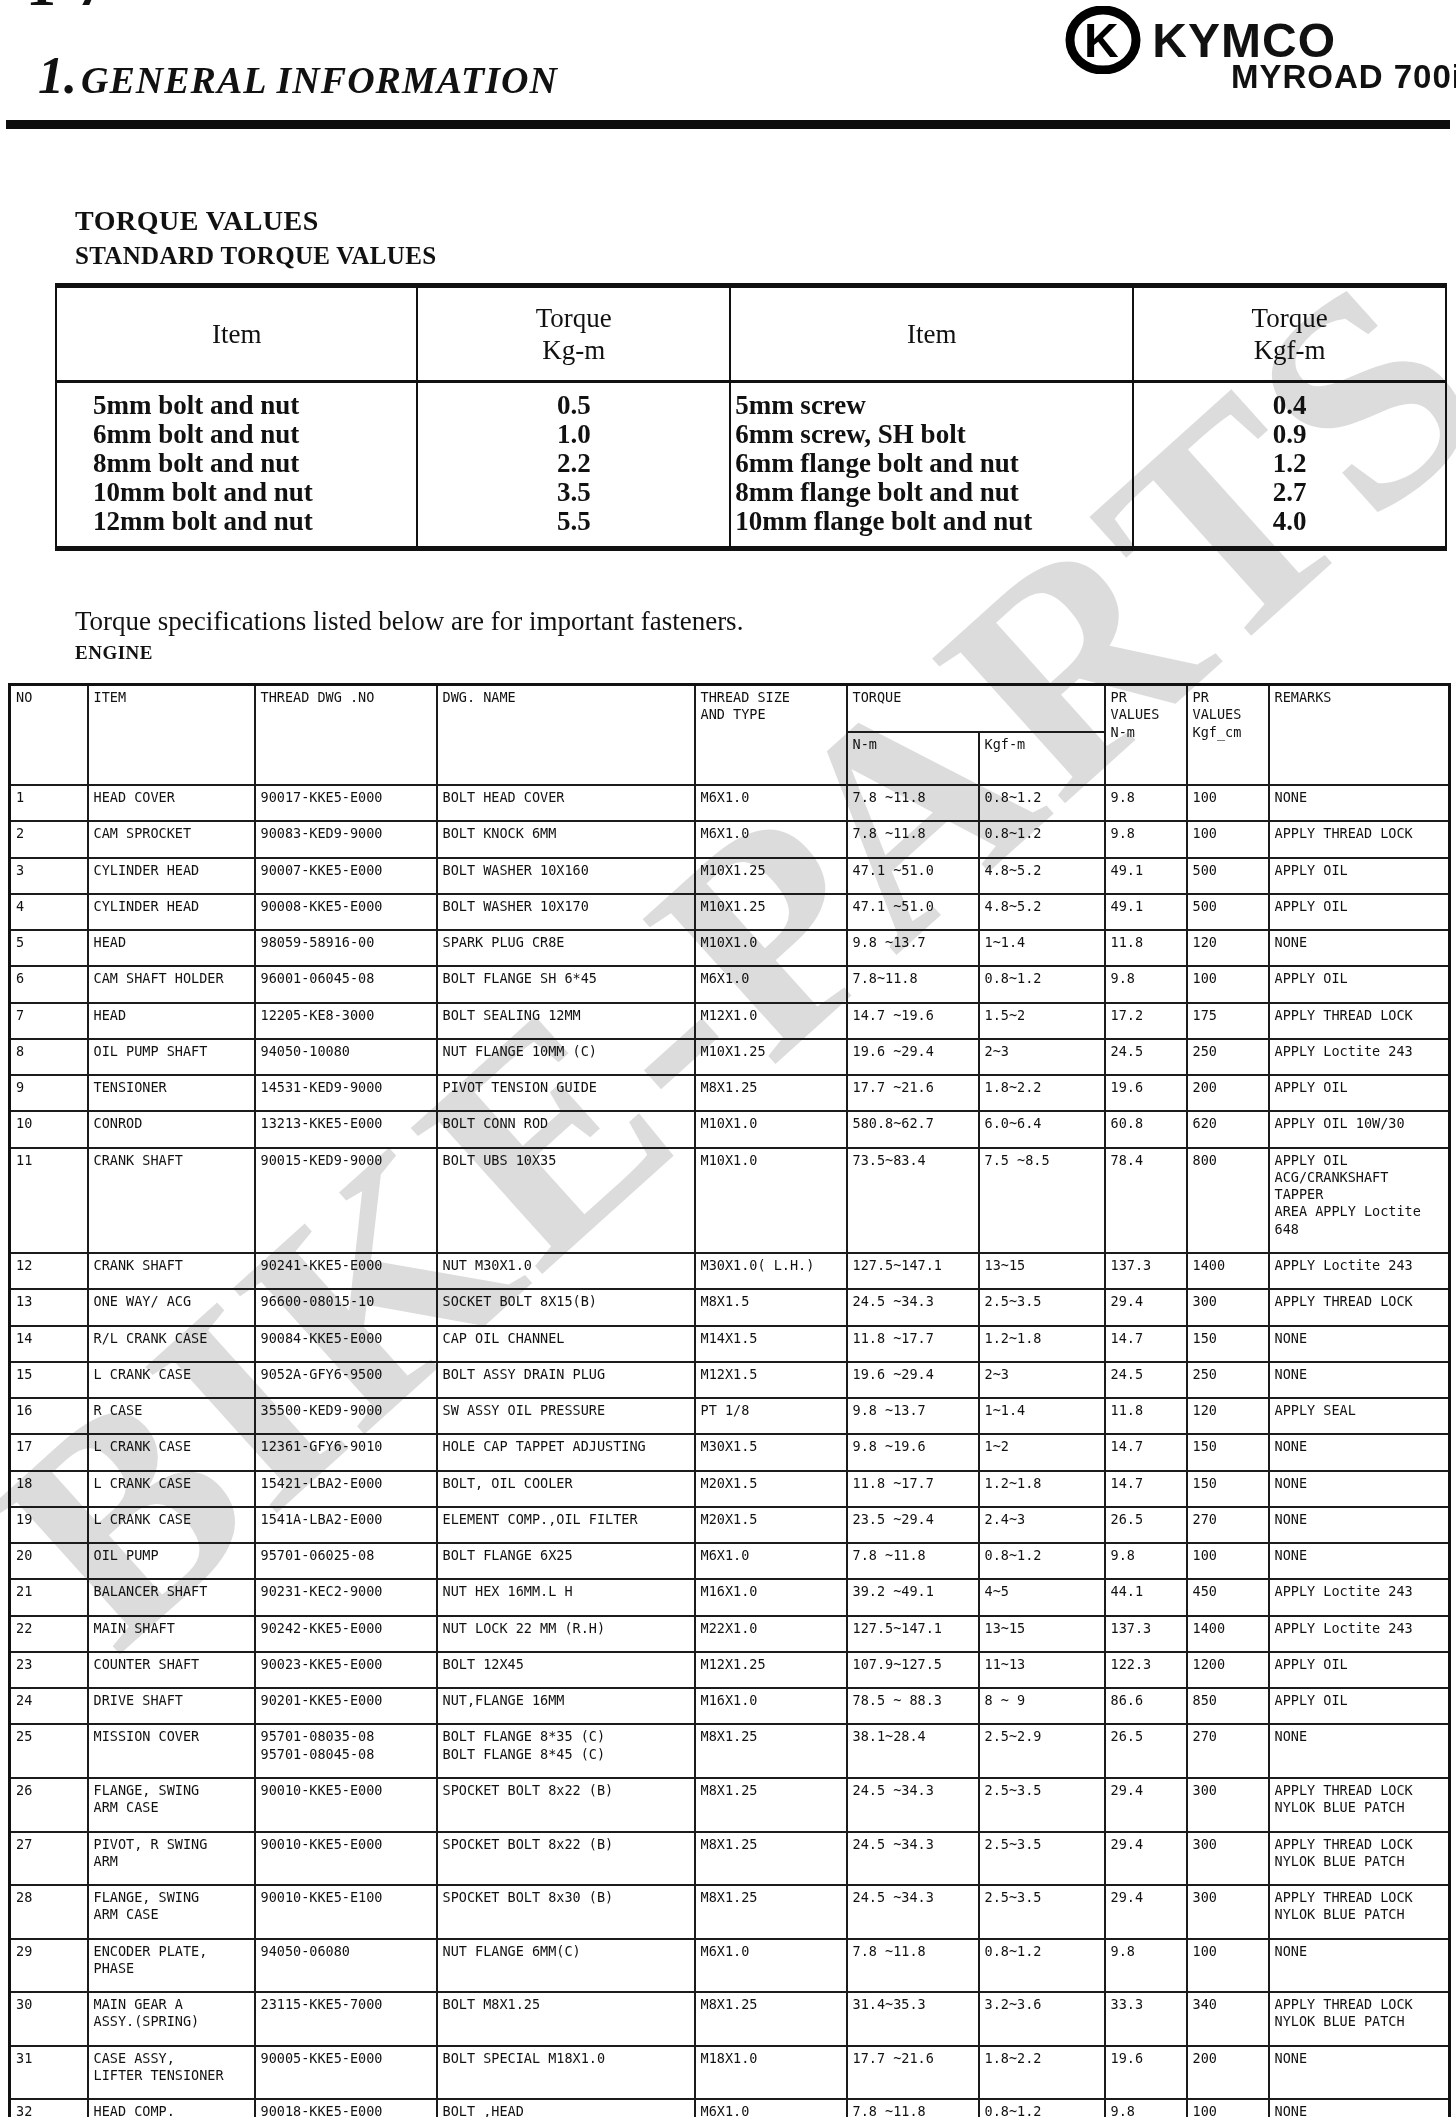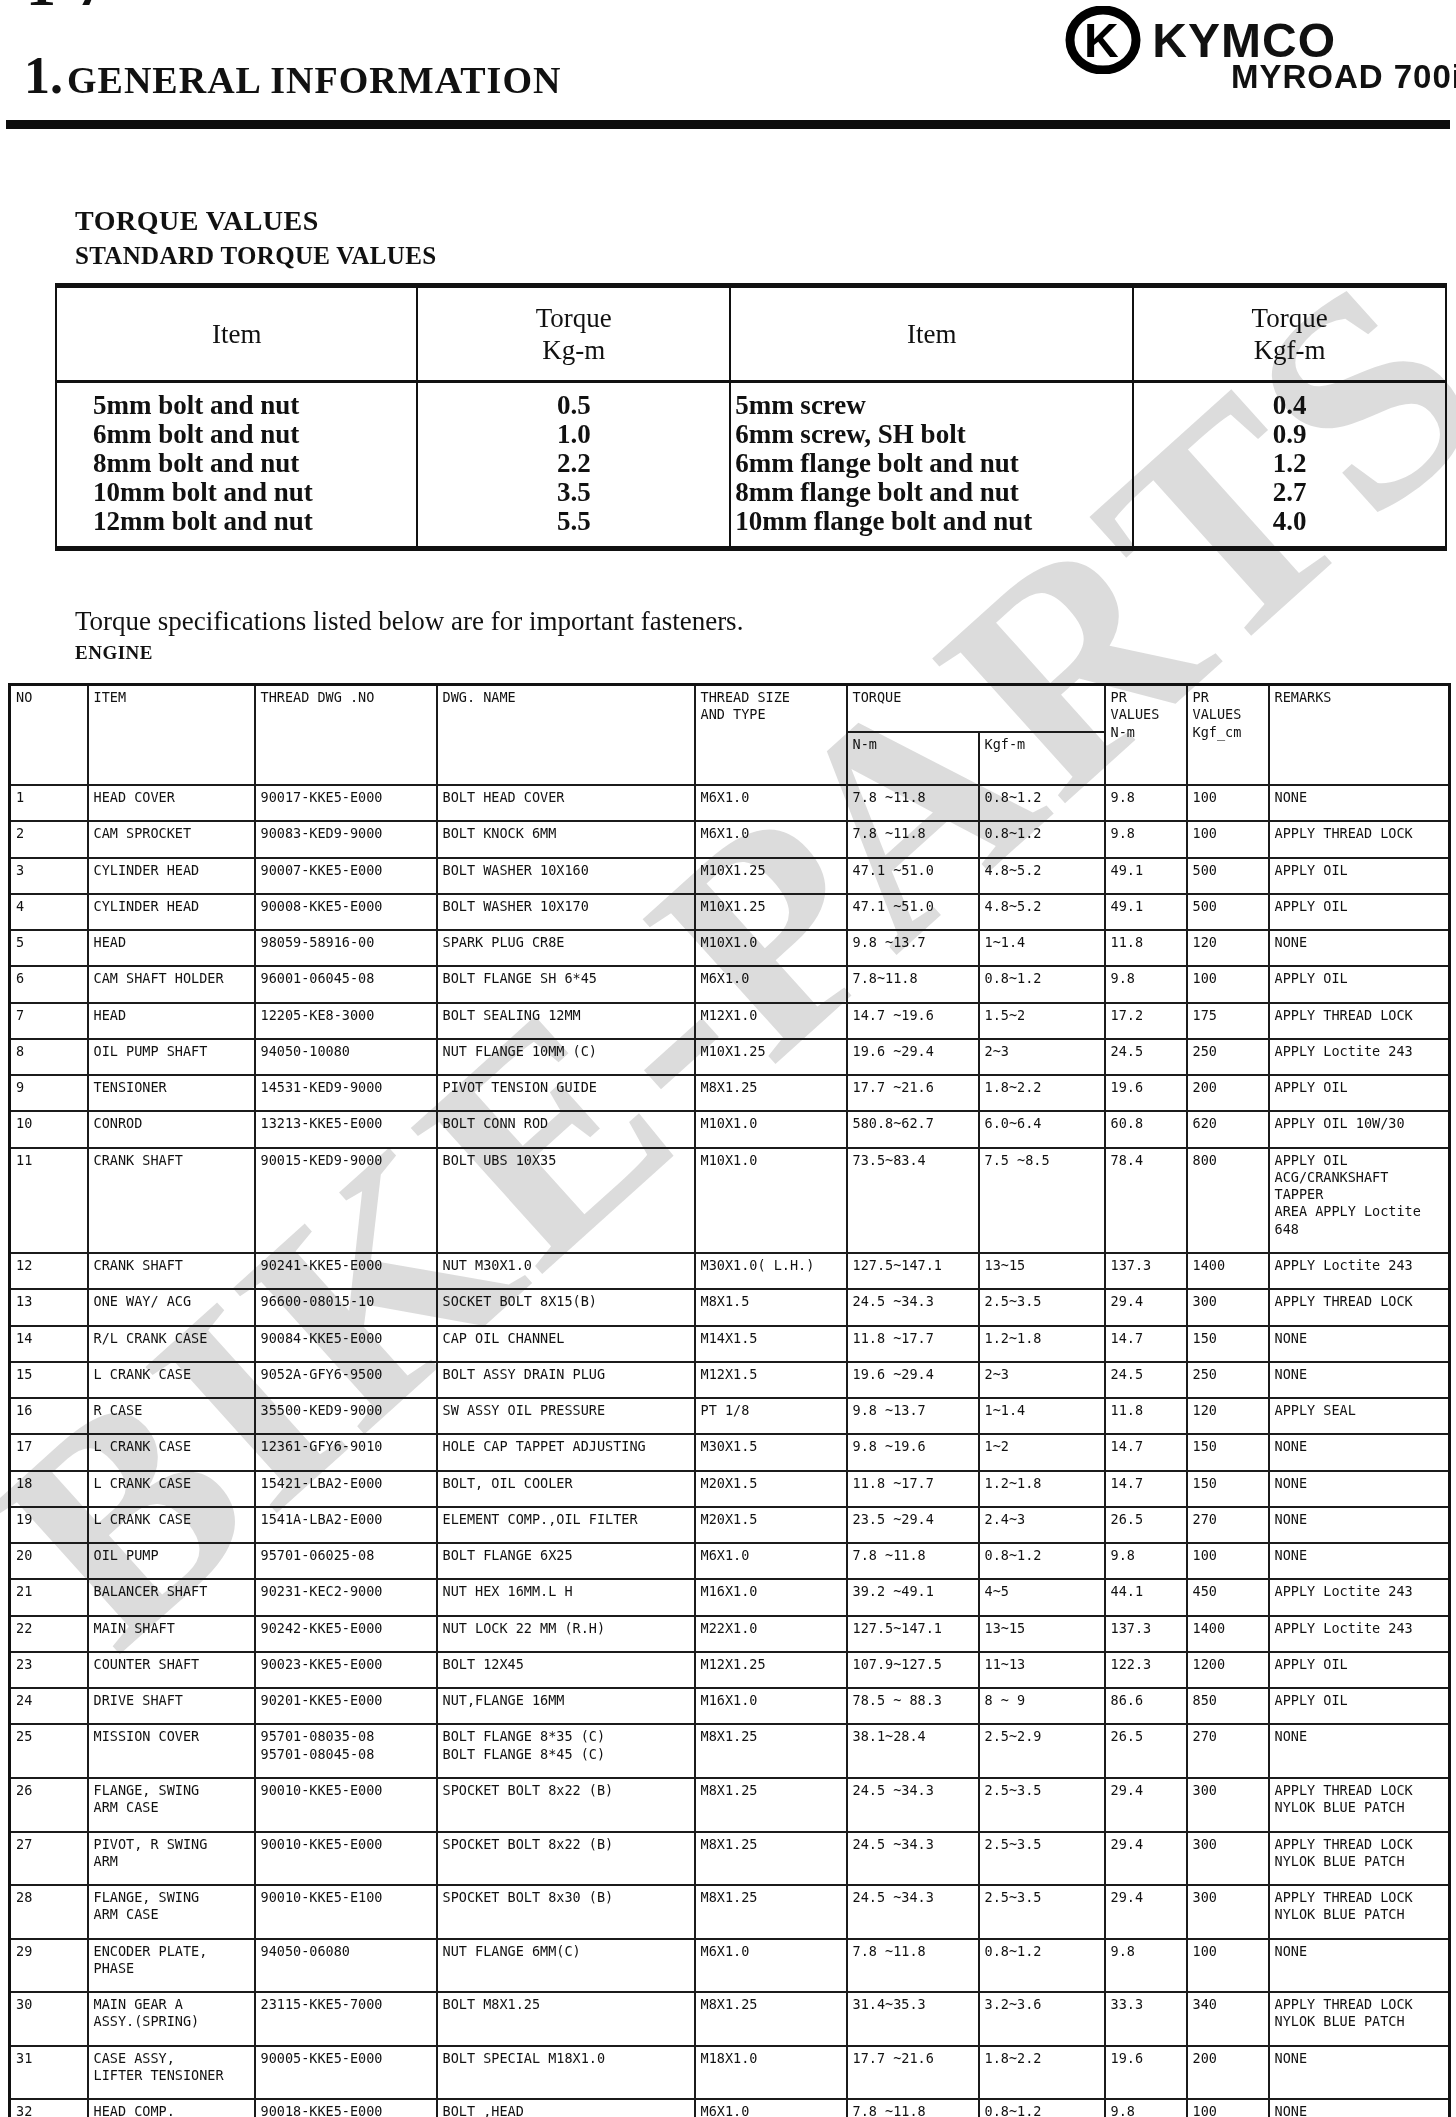--- a/index.html
+++ b/index.html
@@ -16,21 +16,21 @@
     transform:rotate(-42deg);transform-origin:center center;
     font-family:"Liberation Serif",serif;font-weight:bold;
     font-size:300px;letter-spacing:6px;color:#c7c7c7;opacity:.62;
     z-index:0;pointer-events:none;white-space:nowrap;
   }
   
   .brand-row{position:absolute;top:6px;right:120px;display:flex;align-items:center;gap:10px;}
   .logo-ring{display:block;}
   .brand-text{font-family:"Liberation Sans",sans-serif;font-weight:bold;font-size:48px;letter-spacing:1px;}
   .model-text{position:absolute;top:58px;right:-6px;font-family:"Liberation Sans",sans-serif;font-weight:bold;font-size:33px;letter-spacing:1px;}
-  .title-block{position:absolute;top:46px;left:24px;white-space:nowrap;}
+  .title-block{position:absolute;top:46px;left:38px;white-space:nowrap;font-style:italic;}
   .title-num{font-size:52px;font-weight:bold;}
   .title-text{font-size:38px;font-weight:bold;letter-spacing:1px;}
   .header-rule{position:absolute;top:120px;left:6px;width:1444px;height:9px;background:#0d0d0d;}
   
   .tv-title{position:absolute;top:205px;left:75px;font-size:28px;font-weight:bold;letter-spacing:.5px;}
   .tv-subtitle{position:absolute;top:242px;left:75px;font-size:25px;font-weight:bold;letter-spacing:.3px;}
   
   .std-table{
     position:absolute;top:283px;left:55px;width:1392px;
     border-collapse:collapse;table-layout:fixed;

